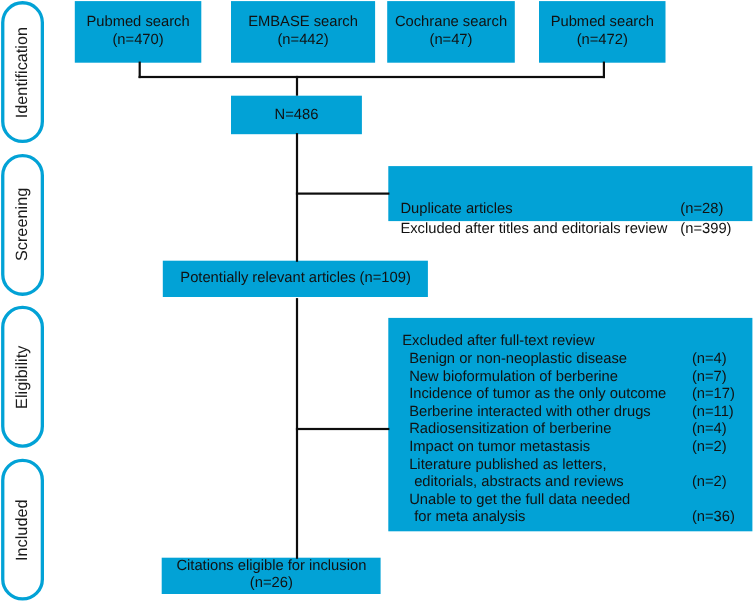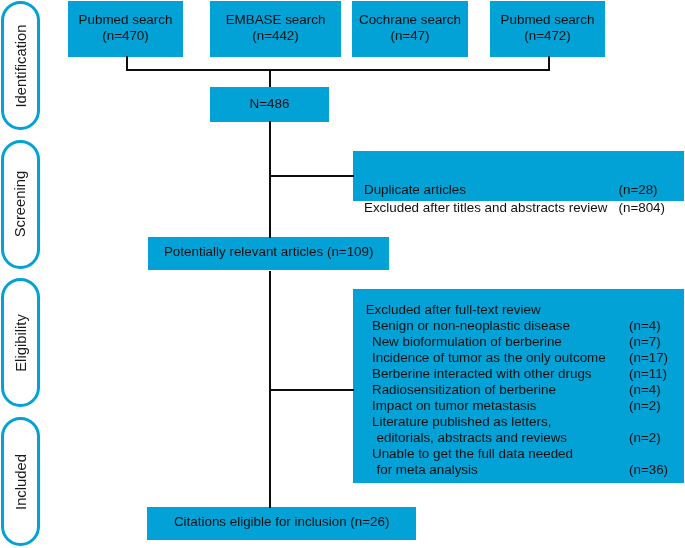--- a/index.html
+++ b/index.html
@@ -57,32 +57,32 @@
   <div class="box ctr" style="--pb:2.6px;left:490px;top:1px;width:115px;height:56px;">
     <div><span>Pubmed search</span><br>
       <span>(n=472)</span></div>
   </div>
 
   <div class="box ctr" style="left:210px;top:87px;width:119px;height:34.5px;">
     <span>N=486</span>
   </div>
 
   <div class="box" style="left:353.2px;top:151.4px;width:330.4px;height:49.6px;">
-    <div class="rows" style="left:10.8px;top:7.1px;right:0;line-height:17.5px;margin-top:23px;--ncol:254.5px;"><div class="r"><span class="t">Duplicate articles</span><span class="n">(n=28)</span></div><div class="r"><span class="t">Excluded after titles and abstracts review</span><span class="n">(n=804)</span></div></div>
+    <div class="rows" style="left:10.8px;top:7.1px;right:0;line-height:17.5px;margin-top:23px;--ncol:254.5px;"><div class="r"><span class="t">Duplicate articles</span><span class="n">(n=28)</span></div><div class="r"><span class="t">Excluded after titles and editorials review</span><span class="n">(n=399)</span></div></div>
   </div>
 
   <div class="box ctr" style="--pb:4.4px;left:147.9px;top:237.2px;width:241.6px;height:32.8px;">
     <span>Potentially relevant articles (n=109)</span>
   </div>
 
   <div class="box" style="left:353.2px;top:289.3px;width:330.4px;height:194px;">
     <div class="rows" style="left:12.5px;top:13px;right:0;line-height:16px;--ncol:263.3px;"><div class="r"><span class="t">Excluded after full-text review</span></div><div class="r" style="padding-left: 6.3px;"><span class="t">Benign or non-neoplastic disease</span><span class="n">(n=4)</span></div><div class="r" style="padding-left: 6.3px;"><span class="t">New bioformulation of berberine</span><span class="n">(n=7)</span></div><div class="r" style="padding-left: 6.3px;"><span class="t">Incidence of tumor as the only outcome</span><span class="n">(n=17)</span></div><div class="r" style="padding-left: 6.3px;"><span class="t">Berberine interacted with other drugs</span><span class="n">(n=11)</span></div><div class="r" style="padding-left: 6.3px;"><span class="t">Radiosensitization of berberine</span><span class="n">(n=4)</span></div><div class="r" style="padding-left: 6.3px;"><span class="t">Impact on tumor metastasis</span><span class="n">(n=2)</span></div><div class="r" style="padding-left: 6.3px;"><span class="t">Literature published as letters,</span></div><div class="r" style="padding-left: 10.8px;"><span class="t">editorials, abstracts and reviews</span><span class="n">(n=2)</span></div><div class="r" style="padding-left: 6.3px;"><span class="t">Unable to get the full data needed</span></div><div class="r" style="padding-left: 10.8px;"><span class="t">for meta analysis</span><span class="n">(n=36)</span></div></div>
   </div>
 
-  <div class="box ctr" style="--pb:3.2px;left:147.2px;top:507px;width:269px;height:32.8px;">
+  <div class="box ctr" style="--pb:3.2px;left:147.2px;top:507px;width:199px;height:32.8px;">
     <span>Citations eligible for inclusion (n=26)</span>
   </div>
 
   <div class="ln lnv" style="left:125.5px;top:56px;height:15px;"></div>
   <div class="ln lnv" style="left:548px;top:56px;height:15px;"></div>
   <div class="ln lnh" style="left:125.5px;top:69px;width:424.5px;"></div>
   <div class="ln lnv" style="left:269px;top:69px;height:18px;"></div>
   <div class="ln lnv" style="left:269px;top:121px;height:117px;"></div>
   <div class="ln lnh" style="left:269px;top:175px;width:85px;"></div>
   <div class="ln lnv" style="left:269px;top:271px;height:237px;"></div>

